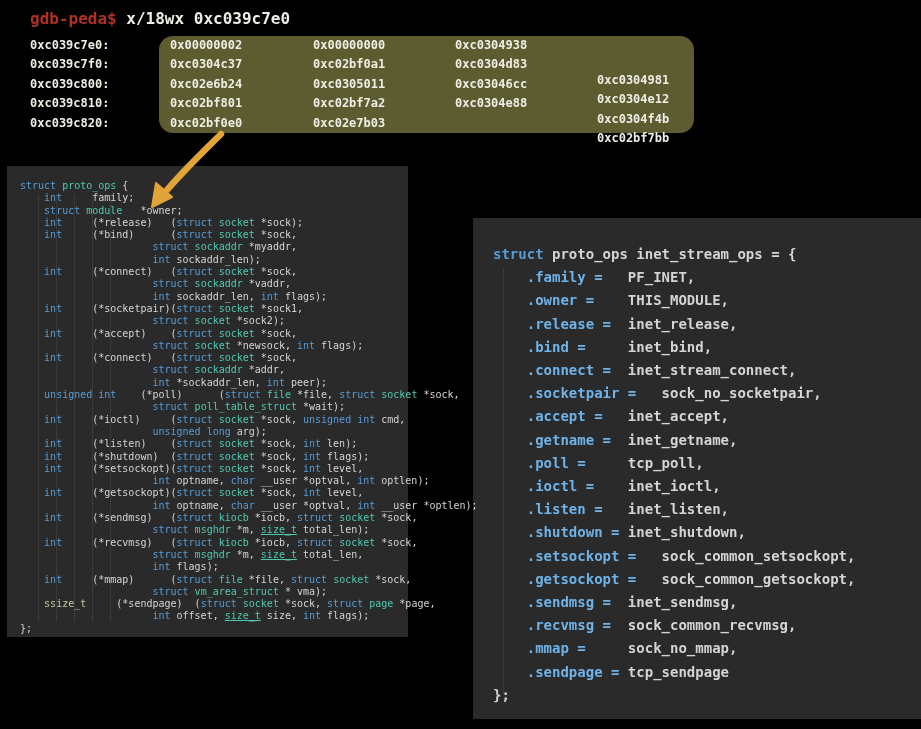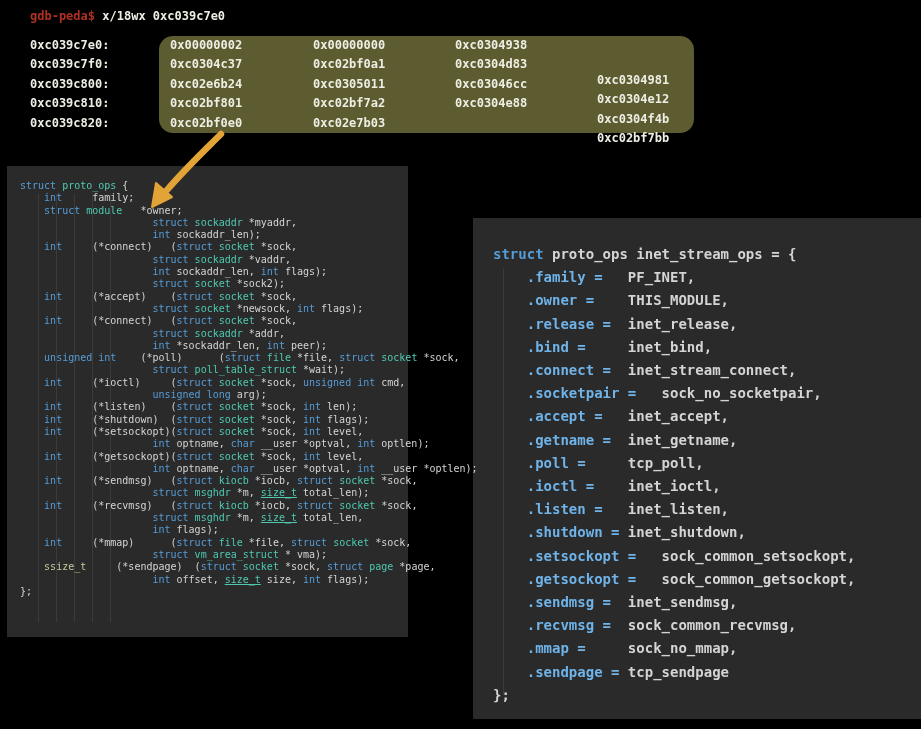--- a/index.html
+++ b/index.html
@@ -3,21 +3,21 @@
 <meta charset="utf-8">
 <style>
   html,body{margin:0;padding:0;background:#000;}
   .stage{position:relative;width:921px;height:729px;background:#000;overflow:hidden;
          font-family:"DejaVu Sans Mono","Liberation Mono",monospace;}
 
   
   .terminal{position:absolute;left:0;top:0;width:921px;height:160px;}
   .hl-box{position:absolute;left:159px;top:36px;width:535px;height:97px;
           background:var(--highlight_box);border-radius:14px;z-index:1;}
-  .cmdline{position:absolute;left:30px;top:9px;z-index:2;font-size:12px;font-weight:bold;
+  .cmdline{position:absolute;left:30px;top:9px;z-index:2;font-size:16px;font-weight:bold;
            white-space:pre;color:var(--terminal_text);}
   .prompt{color:var(--prompt_red);}
   .dump{position:absolute;left:0;top:38px;z-index:2;font-size:12px;font-weight:bold;
         color:var(--terminal_text);}
   .dump-row{position:relative;height:19.4px;}
   .dump-row span{position:absolute;white-space:pre;}
   .addr{left:30px;}
   .v0{left:170px;}.v1{left:313px;}.v2{left:455px;}.v3{left:597px;margin-top:35px;}
 
   
@@ -95,25 +95,28 @@
     <path class="arrow-line" d="M221,134 C204,151 186,168 167,190"></path>
     <path class="arrow-head" d="M152,207 L172,197 L156,183 Z"></path>
   </svg>
 
   <div class="panel left">
     <div class="guides-left"></div>
     <div class="codewrap">
         <div class="cl"><span class="kw">struct</span><span class="pl"> </span><span class="ty">proto_ops</span><span class="pl"> {</span></div>
         <div class="cl"><span class="pl">	</span><span class="kw">int</span><span class="pl">		family;</span></div>
         <div class="cl"><span class="pl">	</span><span class="kw">struct</span><span class="pl"> </span><span class="ty">module</span><span class="pl">	*owner;</span></div>
+        <div class="cl"><span class="pl">	</span><span class="kw">int</span><span class="pl">		(*release)   (</span><span class="kw">struct</span><span class="pl"> </span><span class="ty">socket</span><span class="pl"> *sock);</span></div>
+        <div class="cl"><span class="pl">	</span><span class="kw">int</span><span class="pl">		(*bind)	     (</span><span class="kw">struct</span><span class="pl"> </span><span class="ty">socket</span><span class="pl"> *sock,</span></div>
         <div class="cl"><span class="pl">				      </span><span class="kw">struct</span><span class="pl"> </span><span class="ty">sockaddr</span><span class="pl"> *myaddr,</span></div>
         <div class="cl"><span class="pl">				      </span><span class="kw">int</span><span class="pl"> sockaddr_len);</span></div>
         <div class="cl"><span class="pl">	</span><span class="kw">int</span><span class="pl">		(*connect)   (</span><span class="kw">struct</span><span class="pl"> </span><span class="ty">socket</span><span class="pl"> *sock,</span></div>
         <div class="cl"><span class="pl">				      </span><span class="kw">struct</span><span class="pl"> </span><span class="ty">sockaddr</span><span class="pl"> *vaddr,</span></div>
         <div class="cl"><span class="pl">				      </span><span class="kw">int</span><span class="pl"> sockaddr_len, </span><span class="kw">int</span><span class="pl"> flags);</span></div>
+        <div class="cl"><span class="pl">	</span><span class="kw">int</span><span class="pl">		(*socketpair)(</span><span class="kw">struct</span><span class="pl"> </span><span class="ty">socket</span><span class="pl"> *sock1,</span></div>
         <div class="cl"><span class="pl">				      </span><span class="kw">struct</span><span class="pl"> </span><span class="ty">socket</span><span class="pl"> *sock2);</span></div>
         <div class="cl"><span class="pl">	</span><span class="kw">int</span><span class="pl">		(*accept)    (</span><span class="kw">struct</span><span class="pl"> </span><span class="ty">socket</span><span class="pl"> *sock,</span></div>
         <div class="cl"><span class="pl">				      </span><span class="kw">struct</span><span class="pl"> </span><span class="ty">socket</span><span class="pl"> *newsock, </span><span class="kw">int</span><span class="pl"> flags);</span></div>
         <div class="cl"><span class="pl">	</span><span class="kw">int</span><span class="pl">		(*connect)   (</span><span class="kw">struct</span><span class="pl"> </span><span class="ty">socket</span><span class="pl"> *sock,</span></div>
         <div class="cl"><span class="pl">				      </span><span class="kw">struct</span><span class="pl"> </span><span class="ty">sockaddr</span><span class="pl"> *addr,</span></div>
         <div class="cl"><span class="pl">				      </span><span class="kw">int</span><span class="pl"> *sockaddr_len, </span><span class="kw">int</span><span class="pl"> peer);</span></div>
         <div class="cl"><span class="pl">	</span><span class="kw">unsigned int</span><span class="pl">	(*poll)	     (</span><span class="kw">struct</span><span class="pl"> </span><span class="ty">file</span><span class="pl"> *file, </span><span class="kw">struct</span><span class="pl"> </span><span class="ty">socket</span><span class="pl"> *sock,</span></div>
         <div class="cl"><span class="pl">				      </span><span class="kw">struct</span><span class="pl"> </span><span class="ty">poll_table_struct</span><span class="pl"> *wait);</span></div>
         <div class="cl"><span class="pl">	</span><span class="kw">int</span><span class="pl">		(*ioctl)     (</span><span class="kw">struct</span><span class="pl"> </span><span class="ty">socket</span><span class="pl"> *sock, </span><span class="kw">unsigned int</span><span class="pl"> cmd,</span></div>
         <div class="cl"><span class="pl">				      </span><span class="kw">unsigned long</span><span class="pl"> arg);</span></div>

